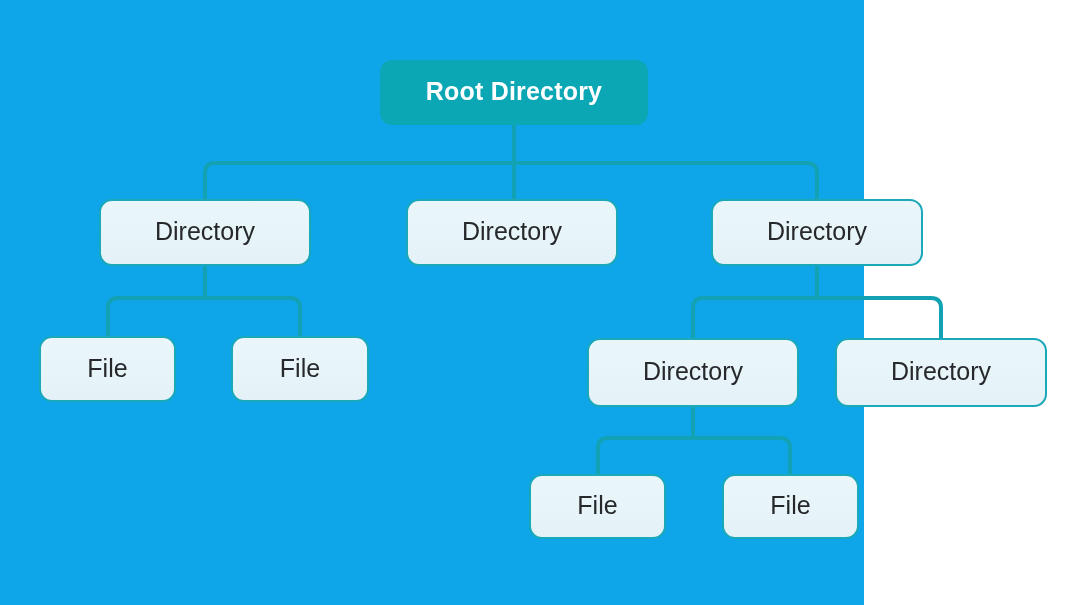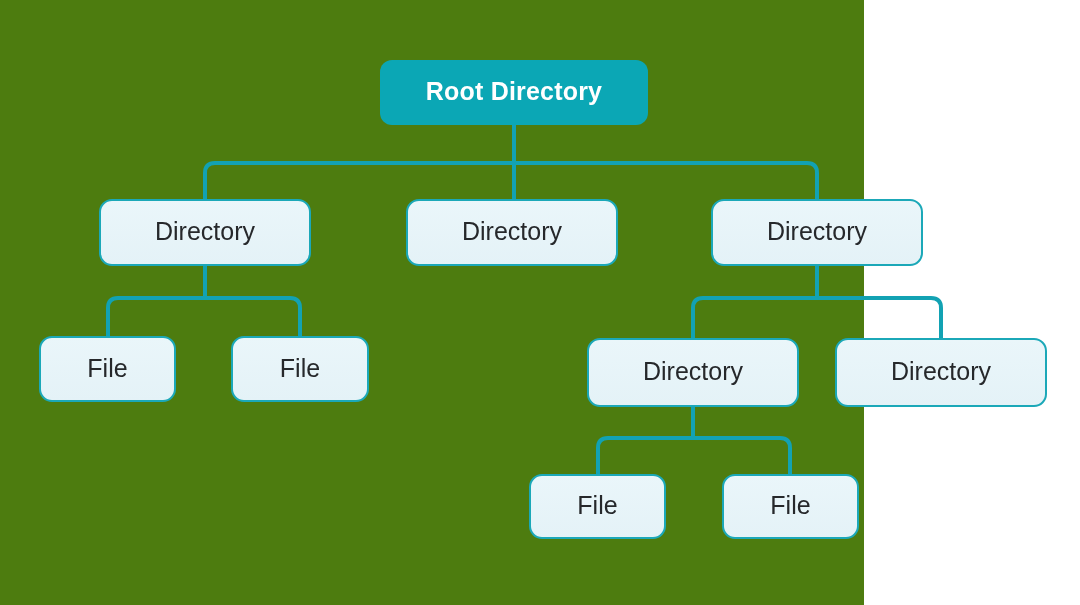--- a/index.html
+++ b/index.html
@@ -10,21 +10,21 @@
   body {
     width: 1080px;
     height: 605px;
     font-family: "Liberation Sans", sans-serif;
     overflow: hidden;
   }
   #diagram-root {
     position: relative;
     width: 864px;
     height: 605px;
-    background: #4d7c0f;
+    background: #0ea5e9;
   }
   svg.tree-canvas {
     position: absolute;
     left: 0;
     top: 0;
     width: 1080px;
     height: 605px;
     display: block;
   }
   .node-label {

